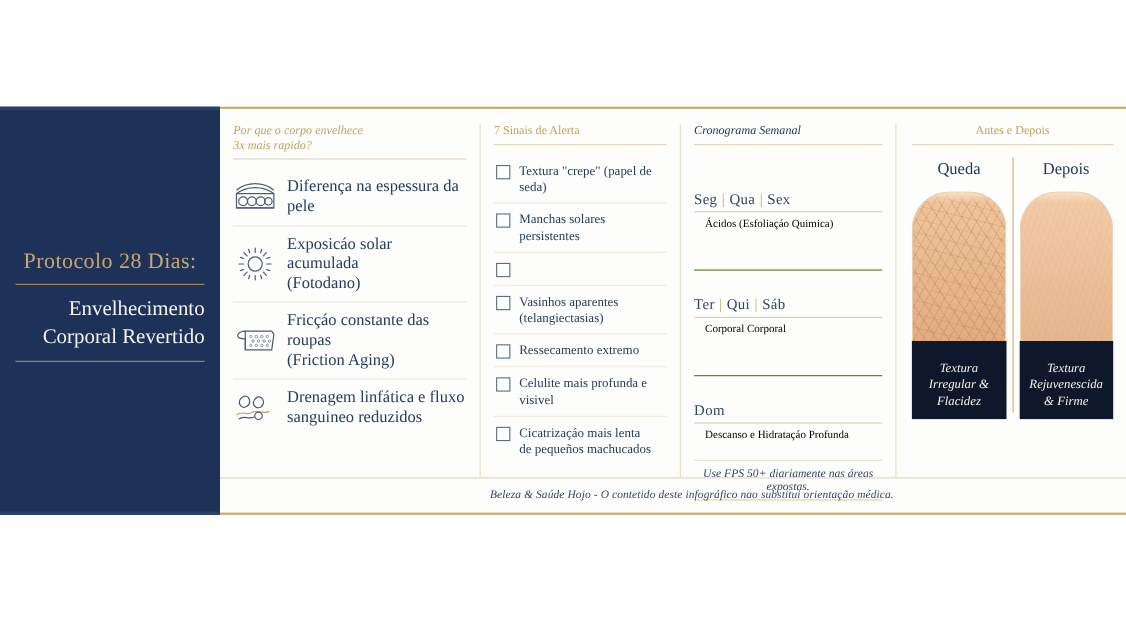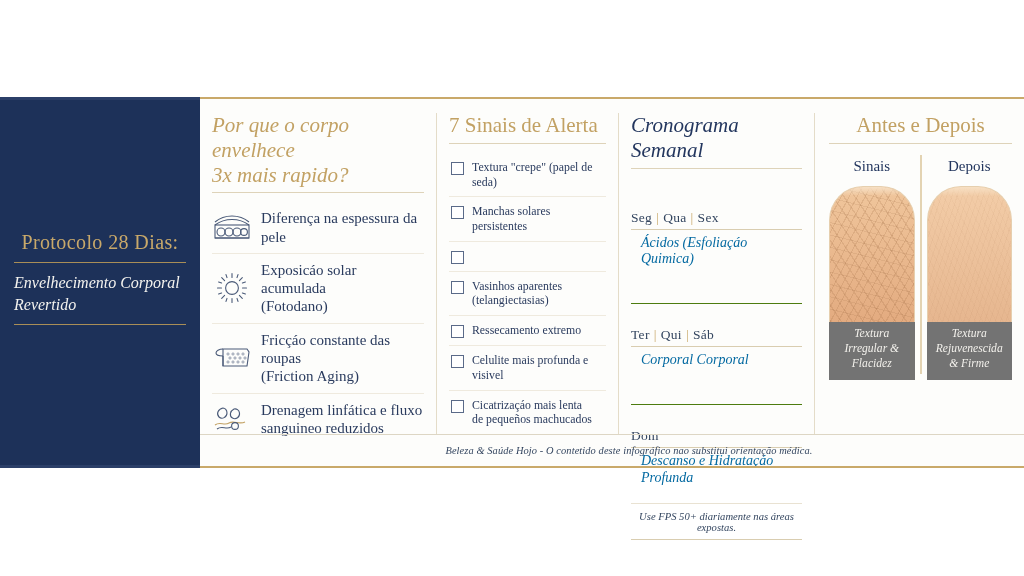--- a/index.html
+++ b/index.html
@@ -43,24 +43,23 @@
     white-space:nowrap;
     line-height:1.1;
   }
   .hero-rule{
     width:172px;height:1px;
     background:#a98e57;
     margin:9px 0;
   }
   #hero-sub{
     color:#f4f3ef;
-    font-style:italic;
-    font-size:16px;
+    font-size:19px;
     line-height:1.32;
-    text-align:left;
+    text-align:right;
   }
 
   
   #body{
     flex:1;
     display:flex;
     flex-direction:column;
     border-top:2px solid #c9a96a;
     box-sizing:border-box;
     background:#fdfdfb;
@@ -78,21 +77,21 @@
     min-width:0;
   }
   .col + .col{ border-left:1px solid #e4dcc8; }
   #col1{ flex:0 0 236px; }
   #col2{ flex:0 0 182px; }
   #col3{ flex:0 0 196px; }
   #col4{ flex:1; padding-left:14px; padding-right:12px;}
 
   .col-head{
     font-style:italic;
-    font-size:21px;
+    font-size:11px;
     color:#c2a163;
     line-height:1.18;
     margin:0 0 5px 0;
     white-space:pre-line;
   }
   .col-head.serifplain{ font-style:normal; }
   .col-head.navy{ color:#23365e; }
   .head-rule{
     height:1px;background:#ded3b9;margin-bottom:9px;
   }
@@ -135,21 +134,21 @@
   .sched{ padding-top:1px; }
   .slot{ padding:2px 0 6px 0;margin-top:29px; }
   .slot + .slot{ border-top:1px solid #4d7c0f; padding-top:23px;}
   .days{
     font-size:13.5px;color:#33455f;letter-spacing:.3px;
     padding-bottom:3px;
     border-bottom:1px solid #d9cdb0;
   }
   .days .sep{ color:#c4a straight; color:#c9a96a; padding:0 4px; }
   .treat{
-    font-style:italic;font-size:14px;color:#0369a1;
+    font-size:10px;color:#000000;
     padding:5px 0 0 10px;line-height:1.2;
   }
   .note{
     margin-top:10px;
     border-top:1px solid #e9e2d2;
     border-bottom:1px solid #d9cdb0;
     padding:7px 0 6px 0;
     font-style:italic;
     font-size:10.6px;
     color:#33455f;
@@ -186,23 +185,23 @@
     background:
       repeating-linear-gradient(108deg, rgba(170,120,80,.07) 0 1px, rgba(255,225,196,0) 1px 5px),
       repeating-linear-gradient(62deg, rgba(170,120,80,.05) 0 1px, rgba(255,225,196,0) 1px 6px),
       linear-gradient(#f3cda8,#e6b68f);
   }
   .skin::after{
     content:"";position:absolute;left:0;right:0;top:0;height:9px;
     background:linear-gradient(#f7e0c4,rgba(247,224,196,0));
   }
   .ba-cap{
-    background:#737373;color:#f3f1ec;
+    background:#0f172a;color:#f3f1ec;
     font-style:italic;font-size:11.6px;line-height:1.3;
-    text-align:center;padding:4px 4px 9px;
+    text-align:center;padding:17px 4px 9px;
     white-space:pre-line;
   }
 
   
   #footer{
     height:34px;
     flex:0 0 34px;
     border-top:1px solid #ddd6c4;
     border-bottom:2px solid #c9a96a;
     display:flex;align-items:center;justify-content:center;
@@ -369,21 +368,21 @@
       </div>
 
       <div class="col" id="col4">
         <div class="col-head serifplain" id="ba-head">Antes e Depois</div>
         <div class="head-rule"></div>
 
         <div id="ba-wrap">
           <div id="ba-div"></div>
 
           <div class="ba">
-            <div class="ba-label">Sinais</div>
+            <div class="ba-label">Queda</div>
             <div class="skin skin-before"></div>
             <div class="ba-cap">Textura
 Irregular &amp;
 Flacidez</div>
           </div>
 
           <div class="ba">
             <div class="ba-label">Depois</div>
             <div class="skin skin-after"></div>
             <div class="ba-cap">Textura

